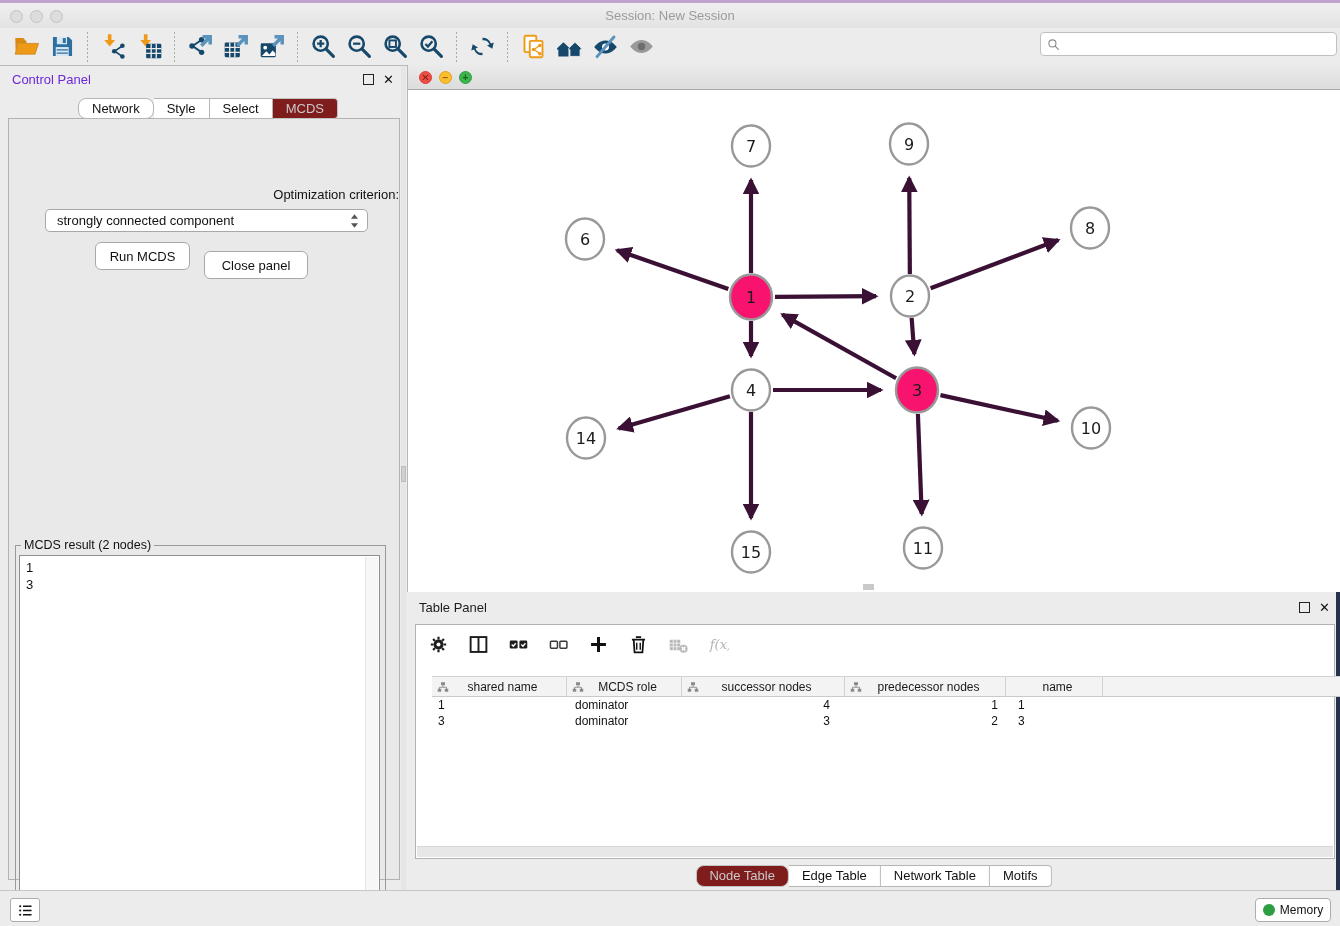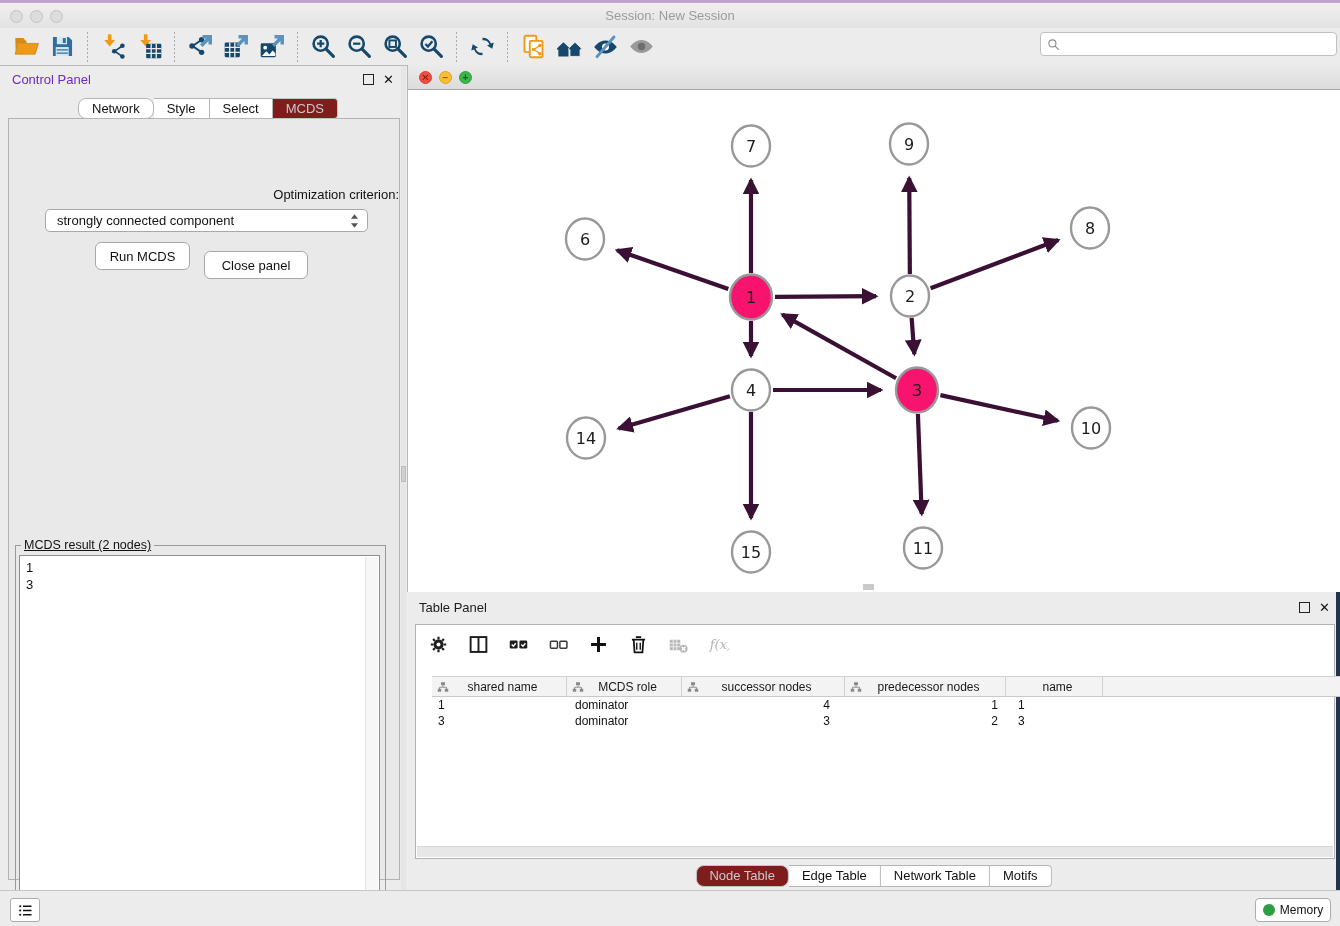--- a/index.html
+++ b/index.html
@@ -49,21 +49,21 @@
   .tab.sel{background:#7f1d1d;color:#c9c9c9;border-color:#c3c3c3;}
   #opt-label{position:absolute;left:0;width:390px;top:68px;text-align:right;font-size:13px;color:#111;}
   #opt-select{position:absolute;left:36px;top:90px;width:310px;height:21px;background:#fff;border:1px solid #a8a8a8;
     border-radius:5px;display:flex;align-items:center;font-size:13px;color:#111;padding-left:11px;}
   #opt-chevrons{margin-left:auto;margin-right:7px;width:11px;height:16px;}
   .cp-btn{position:absolute;top:123px;height:28px;background:#fff;border:1px solid #a8a8a8;border-radius:6px;
     font-size:13px;color:#111;display:flex;align-items:center;justify-content:center;box-sizing:border-box;}
   #run-btn{left:86px;width:95px;}
   #closep-btn{left:195px;width:104px;margin-top:9px;}
   #result-box{position:absolute;left:6px;top:426px;width:369px;height:377px;border:1px solid #9a9a9a;}
-  #result-legend{position:absolute;left:5px;top:-8px;background:#e9e9e9;padding:0 3px;font-size:12.5px;color:#111;text-decoration:underline;}
+  #result-legend{position:absolute;left:5px;top:-8px;background:#e9e9e9;padding:0 3px;font-size:12.5px;color:#111;}
   #result-area{position:absolute;left:3px;top:9px;width:359px;height:360px;background:#fff;border:1px solid #8f8f8f;}
   #result-lines{padding:3px 6px;font-size:13px;color:#111;line-height:17px;}
   #result-scroll{position:absolute;right:1px;top:1px;width:12px;height:358px;background:#f7f7f7;border-left:1px solid #e3e3e3;}
 
   
   #v-splitter{position:absolute;left:401px;top:66px;width:5px;height:824px;background:#e6e6e6;}
   #v-grip{position:absolute;left:0;top:400px;width:5px;height:16px;background:#cfcfcf;border:1px solid #bdbdbd;box-sizing:border-box;}
 
   
   #net-window{position:absolute;left:407px;top:65px;width:933px;height:527px;border-left:1px solid #b7b7b7;box-sizing:border-box;}

